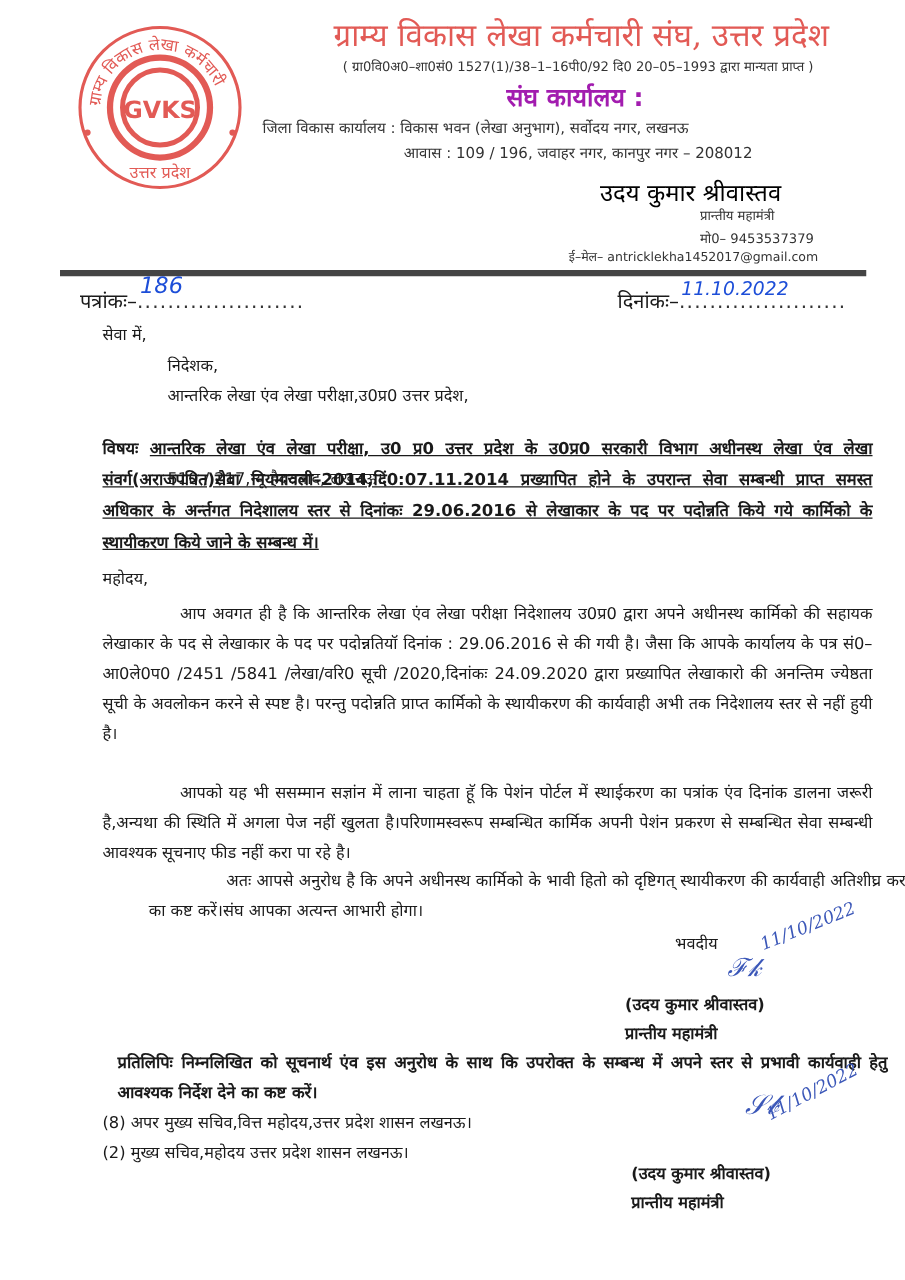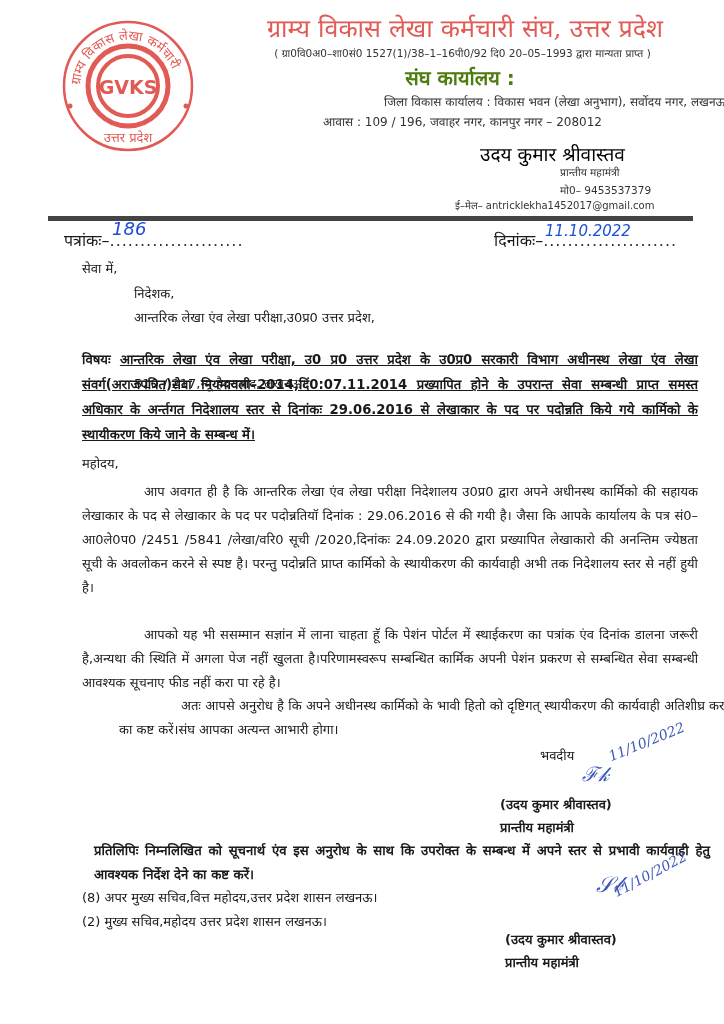--- a/index.html
+++ b/index.html
@@ -9,22 +9,22 @@
     color: #1a1a1a;
   }
   .abs { position: absolute; }
   
   .logo { left: 58px; top: 14px; width: 140px; height: 140px; }
   .org-title {
     left: 215px; top: 10px; width: 500px; text-align: center;
     color: #e25a55; font-size: 25px; font-family: "DejaVu Serif", serif; white-space: nowrap;
   }
   .org-reg { left: 205px; top: 46px; width: 515px; text-align: center; font-size: 10.5px; color: #333; white-space: nowrap; }
-  .office-title { left: 300px; top: 64px; width: 320px; text-align: center; font-size: 20px; font-weight: bold; color: #4d7c0f; white-space: nowrap; }
-  .office-addr { left: 220px; top: 93px; width: 505px; text-align: right; font-size: 12px; color: #333; white-space: nowrap; }
+  .office-title { left: 300px; top: 64px; width: 320px; text-align: center; font-size: 20px; font-weight: bold; color: #a21caf; white-space: nowrap; }
+  .office-addr { left: 210px; top: 93px; width: 505px; text-align: left; font-size: 12px; color: #333; white-space: nowrap; }
   .res-addr { left: 210px; top: 113px; width: 505px; text-align: center; font-size: 12px; color: #333; white-space: nowrap; }
   .sender-name { left: 480px; top: 141px; font-size: 19px; color: #000000; white-space: nowrap; }
   .sender-desig { left: 560px; top: 165px; font-size: 10.5px; color: #333; white-space: nowrap; }
   .sender-mob { left: 560px; top: 183px; font-size: 10.5px; color: #333; white-space: nowrap; }
   .sender-email { left: 455px; top: 198px; font-size: 10px; color: #333; white-space: nowrap; }
   .rule { left: 48px; top: 216px; width: 645px; height: 5px; background: #444; }
 
   .ref-line { top: 229px; font-size: 16px; white-space: nowrap; }
   .dots { letter-spacing: 1px; color: #333; }
   .hand { color: #1d4ed8; font-family: "DejaVu Sans", sans-serif; font-style: italic; font-size: 16px; }

